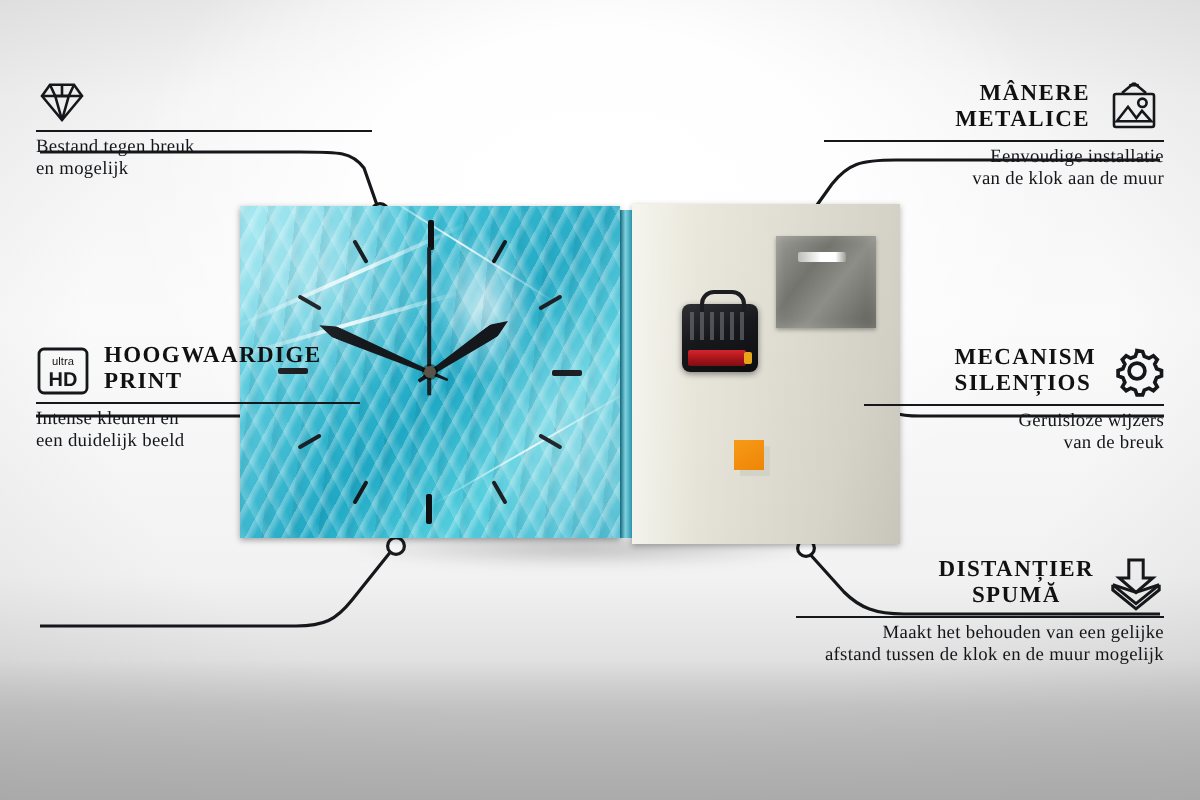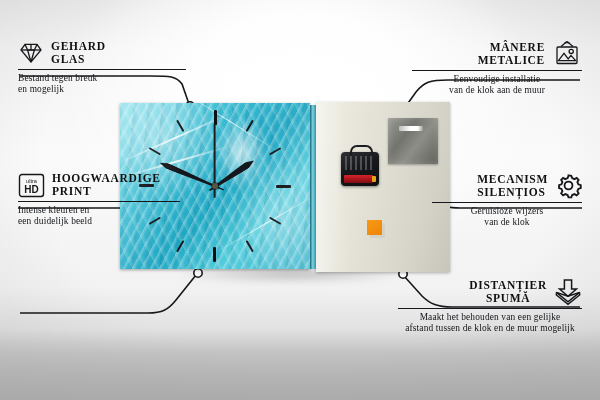--- a/index.html
+++ b/index.html
@@ -91,21 +91,21 @@
     background:linear-gradient(150deg,#f79a18,#ef8505);
     box-shadow:3px 3px 0 rgba(210,208,196,.9);}
 
   
   .callout{position:absolute;}
   .c-title{display:flex;align-items:center;gap:7px;white-space:nowrap;}
   .c-title .txt{font-size:11.5px;font-weight:700;letter-spacing:.7px;color:#111;line-height:13px;text-transform:uppercase;}
   .c-rule{height:1px;background:#15171a;margin:3px 0 3px;}
   .c-desc{font-size:9.4px;color:#14161a;line-height:11.4px;letter-spacing:.15px;}
   .right .c-title{justify-content:flex-end;font-family:Liberation Serif, serif;}
-  .right .c-desc{text-align:center;}
+  .right .c-desc{text-align:right;}
   .ico{flex:0 0 auto;display:block;}
 
   svg{display:block;overflow:visible;}
 </style>
 </head>
 <body>
 
 <div id="stage">
 
   <div class="bg-base"></div>
@@ -207,24 +207,20 @@
           <g fill="none" stroke="#15171a" stroke-width="1.3">
             <path d="M3 8 L7 2.4 H19 L23 8 L13 20 Z"></path>
             <path d="M3 8 H23"></path>
               <path d="M7 2.4 L9.6 8 L13 20"></path>
               <path d="M19 2.4 L16.4 8 L13 20"></path>
             <path d="M9.6 8 H16.4"></path>
               <path d="M13 2.4 V8"></path>
           </g>
         </svg>
       </span>
-      <span class="txt">
-        <span>GEHARD</span><br>
-        <span>GLAS</span>
-      </span>
     </div>
     <div class="c-rule"></div>
     <div class="c-desc">
       <span>Bestand tegen breuk</span><br>
       <span>en mogelijk</span>
     </div>
   </div>
 
   <div class="callout left" style="left:18px;top:172px;width:162px">
     <div class="c-title">
@@ -285,21 +281,21 @@
           <g fill="none" stroke="#15171a" stroke-width="1.9">
             <path d="M14 3.4 l2.9 .5 .9 2.5 2.4 1 2.3-1.3 2 2 -1.3 2.3 1 2.4 2.5 .9 0 2.9 -2.5 .9 -1 2.4 1.3 2.3 -2 2 -2.3-1.3 -2.4 1 -.9 2.5 -2.9 0 -.9-2.5 -2.4-1 -2.3 1.3 -2-2 1.3-2.3 -1-2.4 -2.5-.9 0-2.9 2.5-.9 1-2.4 -1.3-2.3 2-2 2.3 1.3 2.4-1 .9-2.5 z"></path>
             <circle cx="14" cy="14" r="4.1"></circle>
           </g>
         </svg>
       </span>
     </div>
     <div class="c-rule"></div>
     <div class="c-desc">
       <span>Geruisloze wijzers</span><br>
-      <span>van de klok</span>
+      <span>van de breuk</span>
     </div>
   </div>
 
   <div class="callout right" style="left:398px;top:278px;width:184px">
     <div class="c-title">
       <span class="txt" style="text-align:center">
         <span>DISTANȚIER</span><br>
         <span>SPUMĂ</span>
       </span>
       <span class="ico">

